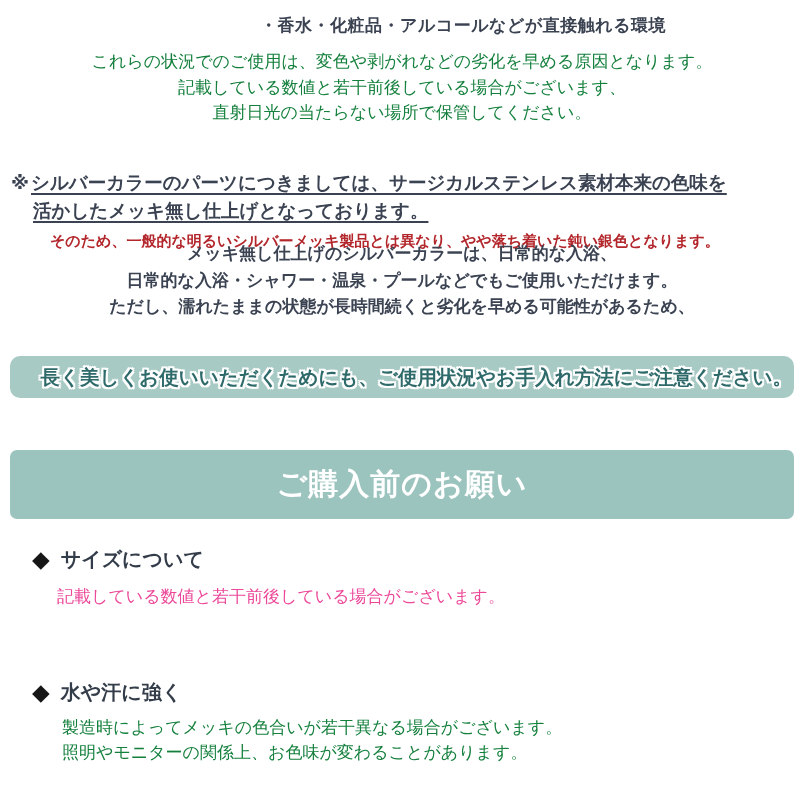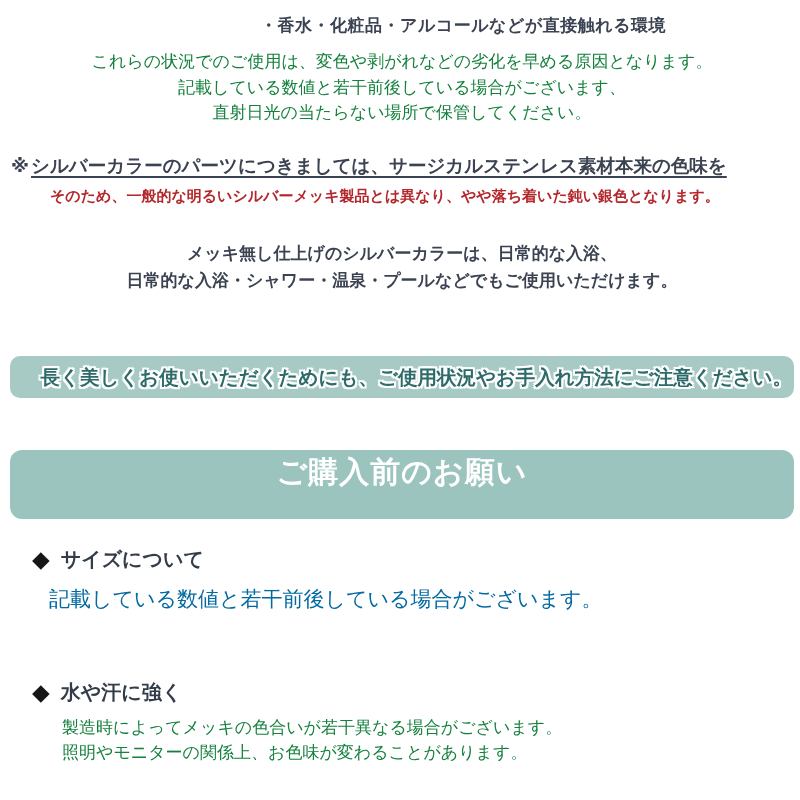--- a/index.html
+++ b/index.html
@@ -35,21 +35,21 @@
     text-align: center;
     color: #15803d;
     font-size: 17px;
     font-weight: normal;
     line-height: 23.5px;
     letter-spacing: 0px;
   }
   
   .silver-note {
     position: absolute;
-    top: 149px;
+    top: 166px;
     left: 6px;
     color: #3b4352;
     font-size: 18.5px;
     font-weight: bold;
     line-height: 26px;
     white-space: nowrap;
   }
   .silver-note .u {
     text-decoration: underline;
     text-decoration-thickness: 2px;
@@ -102,23 +102,23 @@
       -2px  0   0 #fdfdfd, 2px  0   0 #fdfdfd;
   }
   
   .section-band {
     position: absolute;
     top: 448px;
     left: 8px;
     width: 784px;
     height: 69px;
     background: #9cc4be;
-    border-radius: 12px;
+    border-radius: 7px;
     display: flex;
-    align-items: flex-start;
+    align-items: center;
     justify-content: center;
   }
   .section-band .txt {
     color: #ffffff;
     font-size: 30px;
     font-weight: bold;
     letter-spacing: 1px;
   }
   
   .diamond-heading {
@@ -136,23 +136,23 @@
   }
   .diamond-heading .h-txt {
     color: #333c49;
     font-size: 20px;
     font-weight: bold;
   }
   .size-heading { top: 542px; }
   .size-body {
     position: absolute;
     top: 582px;
-    left: 46px;
-    color: #0369a1;
-    font-size: 21px;
+    left: 54px;
+    color: #ec4899;
+    font-size: 17px;
     font-weight: 500;
     white-space: nowrap;
   }
   .color-heading { top: 675px; }
   .color-body {
     position: absolute;
     top: 712px;
     left: 58px;
     color: #15803d;
     font-size: 17px;
@@ -171,26 +171,30 @@
   <div class="red-block">
     <div>これらの状況でのご使用は、変色や剥がれなどの劣化を早める原因となります。</div>
     <div>記載している数値と若干前後している場合がございます、</div>
     <div>直射日光の当たらない場所で保管してください。</div>
   </div>
 
   <div class="silver-note">
     <div>
       <span>※</span><span class="u">シルバーカラーのパーツにつきましては、サージカルステンレス素材本来の色味を</span>
     </div>
+    <div class="line2">
+      <span class="u">活かしたメッキ無し仕上げとなっております。</span>
+    </div>
     <div class="red-sub">そのため、一般的な明るいシルバーメッキ製品とは異なり、やや落ち着いた鈍い銀色となります。</div>
   </div>
 
   <div class="usage-block">
     <div>メッキ無し仕上げのシルバーカラーは、日常的な入浴、</div>
     <div>日常的な入浴・シャワー・温泉・プールなどでもご使用いただけます。</div>
+    <div>ただし、濡れたままの状態が長時間続くと劣化を早める可能性があるため、</div>
   </div>
 
   <div class="notice-banner">
     <span class="txt">長く美しくお使いいただくためにも、ご使用状況やお手入れ方法にご注意ください。</span>
   </div>
 
   <div class="section-band">
     <span class="txt">ご購入前のお願い</span>
   </div>
 

